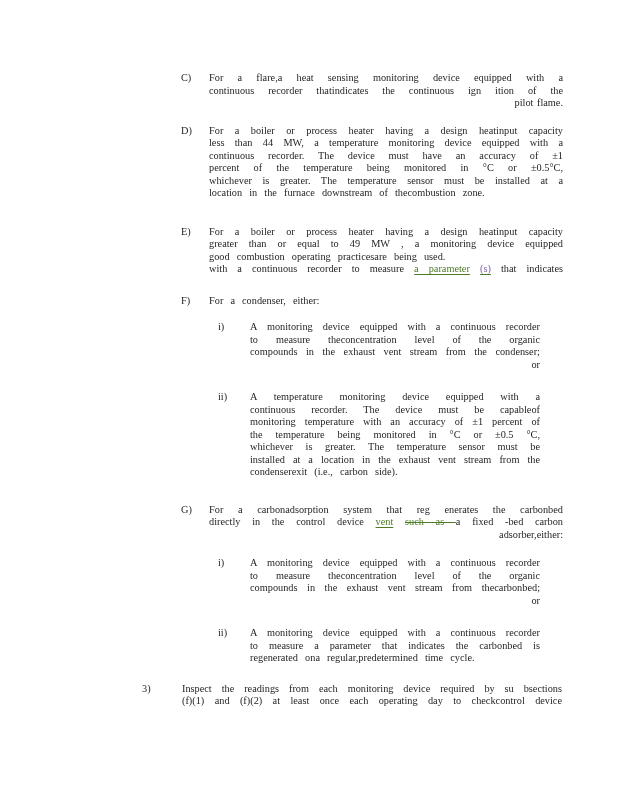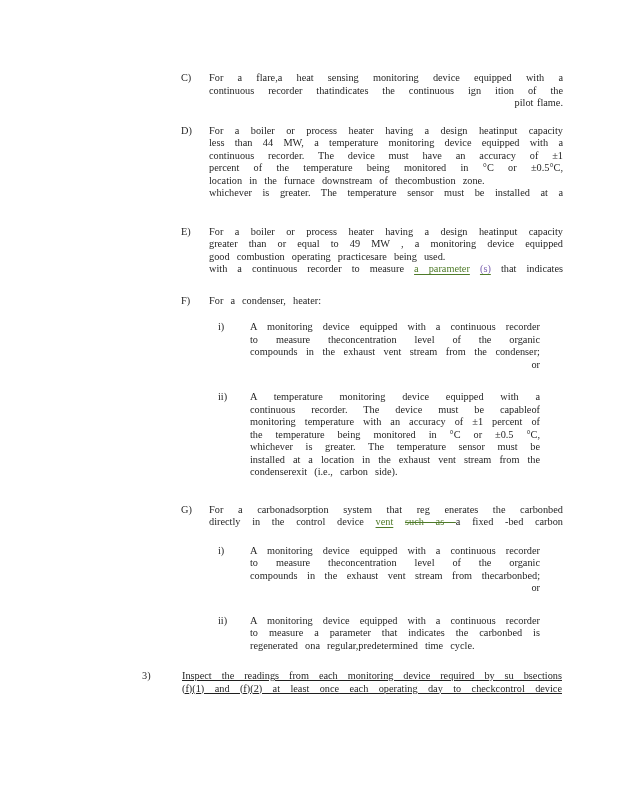--- a/index.html
+++ b/index.html
@@ -27,21 +27,21 @@
   .label{flex:none;}
   .body{flex:none;}
   .level-letter{margin-left:181px;}
   .level-letter .label{width:28px;}
   .level-letter .body{width:354px;}
   .level-roman{margin-left:218px;}
   .level-roman .label{width:32px;}
   .level-roman .body{width:290px;}
   .level-number{margin-left:142px;}
   .level-number .label{width:40px;}
-  .level-number .body{width:380px;text-decoration:underline;}
+  .level-number .body{width:380px;}
   
   .block:nth-of-type(1){margin-bottom:15px}
   .block:nth-of-type(2){margin-bottom:26px}
   .block:nth-of-type(3){margin-bottom:19px}
   .block:nth-of-type(4){margin-bottom:14px}
   .block:nth-of-type(5){margin-bottom:20px}
   .block:nth-of-type(6){margin-bottom:25px}
   .block:nth-of-type(7){margin-bottom:16px}
   .block:nth-of-type(8){margin-bottom:20px}
   .block:nth-of-type(9){margin-bottom:18px}
@@ -84,37 +84,37 @@
           <div class="line align-left"><span>pilot flame.</span></div>
         </div>
       </div>
       <div class="block level-letter">
         <div class="label">D)</div>
         <div class="body">
           <div class="line align-j"><span>For a boiler or process heater having a design heatinput capacity</span></div>
           <div class="line align-j"><span>less than 44 MW, a temperature monitoring device equipped with a</span></div>
           <div class="line align-j"><span>continuous recorder.  The device must have an accuracy of ±1</span></div>
           <div class="line align-j"><span>percent of the temperature being monitored in °C or ±0.5°C,</span></div>
+          <div class="line align-j"><span>whichever is greater.  The temperature sensor must be installed at a</span></div>
           <div class="line align-spread"><span>location in the furnace downstream of thecombustion zone.</span></div>
-          <div class="line align-j"><span>whichever is greater.  The temperature sensor must be installed at a</span></div>
         </div>
       </div>
       <div class="block level-letter">
         <div class="label">E)</div>
         <div class="body">
           <div class="line align-j"><span>For a boiler or process heater having a design heatinput capacity</span></div>
           <div class="line align-j"><span>greater than or equal to 49 MW , a monitoring device equipped</span></div>
           <div class="line align-spread"><span>good combustion operating practicesare being used.</span></div>
           <div class="line align-j"><span>with a continuous recorder to measure </span><span class="seg-ins">a parameter</span><span> </span><span class="seg-ins2">(s)</span><span> that indicates</span></div>
         </div>
       </div>
       <div class="block level-letter">
         <div class="label">F)</div>
         <div class="body">
-          <div class="line align-spread"><span>For a condenser, heater:</span></div>
+          <div class="line align-spread"><span>For a condenser, either:</span></div>
         </div>
       </div>
       <div class="block level-roman">
         <div class="label">i)</div>
         <div class="body">
           <div class="line align-j"><span>A monitoring device equipped with a continuous recorder</span></div>
           <div class="line align-j"><span>to measure theconcentration level of the organic</span></div>
           <div class="line align-j"><span>compounds in the exhaust vent stream from the condenser;</span></div>
           <div class="line align-left"><span>or</span></div>
         </div>
@@ -129,20 +129,21 @@
           <div class="line align-j"><span>whichever is greater.  The temperature sensor must be</span></div>
           <div class="line align-j"><span>installed at a location in the exhaust vent stream from the</span></div>
           <div class="line align-spread"><span>condenserexit (i.e., carbon side).</span></div>
         </div>
       </div>
       <div class="block level-letter">
         <div class="label">G)</div>
         <div class="body">
           <div class="line align-j"><span>For a carbonadsorption system that reg enerates the carbonbed</span></div>
           <div class="line align-j"><span>directly in the control device </span><span class="seg-ins">vent</span><span> </span><span class="seg-del">such as </span><span>a fixed -bed carbon</span></div>
+          <div class="line align-left"><span>adsorber,either:</span></div>
         </div>
       </div>
       <div class="block level-roman">
         <div class="label">i)</div>
         <div class="body">
           <div class="line align-j"><span>A monitoring device equipped with a continuous recorder</span></div>
           <div class="line align-j"><span>to measure theconcentration level of the organic</span></div>
           <div class="line align-j"><span>compounds in the exhaust vent stream from thecarbonbed;</span></div>
           <div class="line align-left"><span>or</span></div>
         </div>

